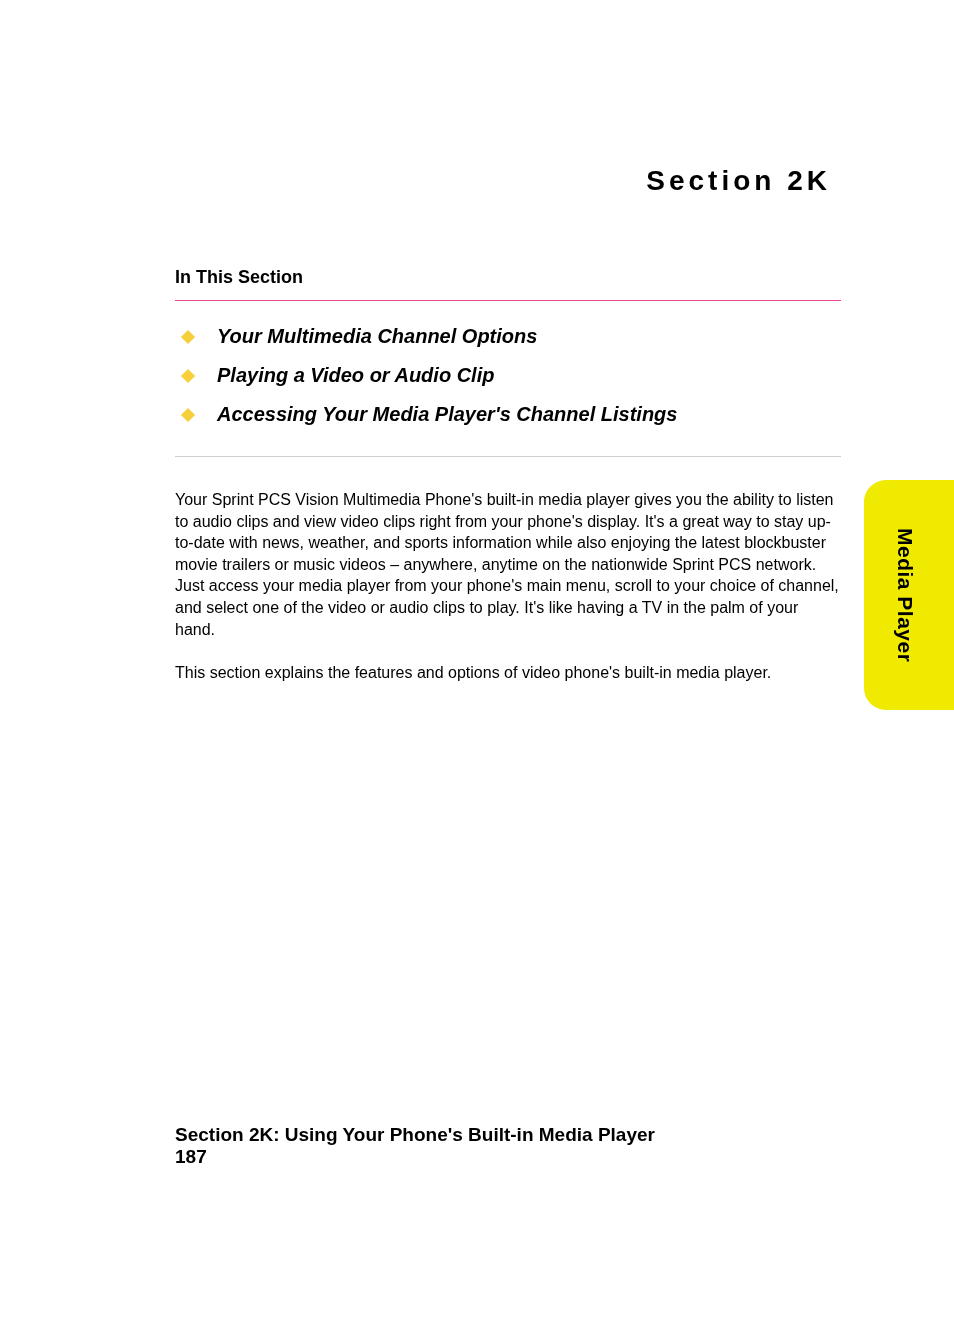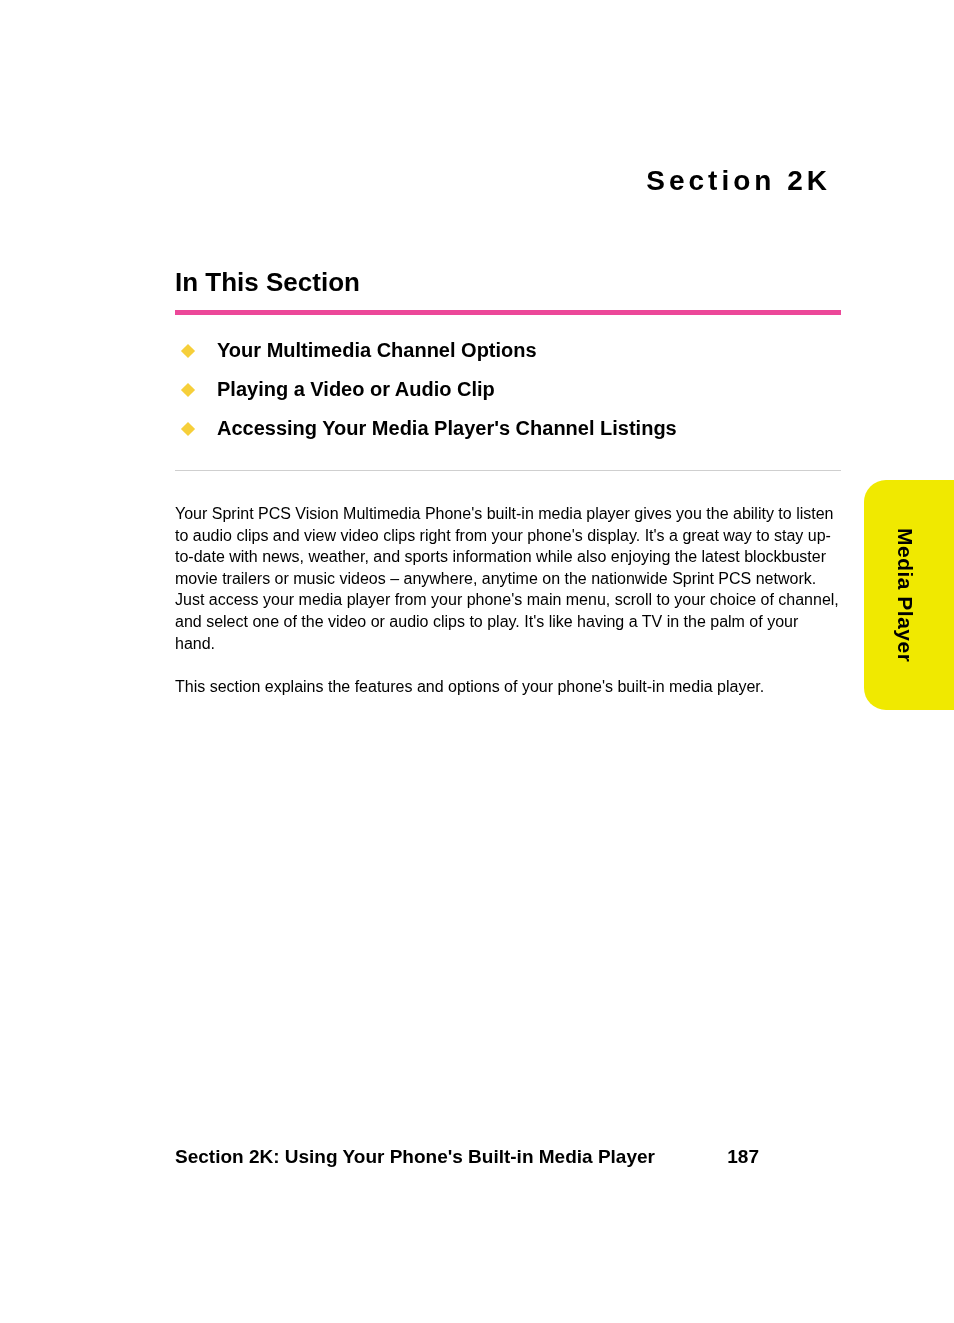--- a/index.html
+++ b/index.html
@@ -29,36 +29,37 @@
       margin-bottom: 70px;
       padding-right: 10px;
     }
     .title {
       font-size: 38px;
       font-weight: 700;
       line-height: 1.25;
       margin-bottom: 65px;
     }
     .in-this-section {
-      font-size: 26px;
+      font-size: 18px;
       font-weight: 700;
       padding-bottom: 12px;
-      border-bottom: 5px solid #ec4899;
+      border-bottom: 1px solid #ec4899;
       margin-bottom: 24px;
     }
     .toc-list {
       list-style: none;
       padding: 0 0 20px 8px;
       border-bottom: 1px solid #cfcfcf;
       margin-bottom: 32px;
     }
     .toc-item {
       display: flex;
       align-items: center;
       margin-bottom: 16px;
+      font-style: italic;
     }
     .toc-item:last-child {
       margin-bottom: 10px;
     }
     .diamond-icon {
       width: 10px;
       height: 10px;
       background: #f6cf3a;
       transform: rotate(45deg);
       margin-right: 24px;
@@ -95,20 +96,21 @@
     .footer {
       position: absolute;
       bottom: 155px;
       left: 175px;
       right: 195px;
       display: flex;
       justify-content: space-between;
       align-items: flex-start;
       font-size: 19px;
       font-weight: 700;
+      flex-direction: column;
     }
     .footer-title {
       font-weight: 700;
     }
     .page-number {
       font-weight: 700;
     }
   </style>
 </head>
 <body>
@@ -129,21 +131,21 @@
       <span class="diamond-icon"></span>
       <span class="toc-text">Playing a Video or Audio Clip</span>
     </li>
     <li class="toc-item">
       <span class="diamond-icon"></span>
       <span class="toc-text">Accessing Your Media Player's Channel Listings</span>
     </li>
   </ul>
 
   <p class="body-text">Your Sprint PCS Vision Multimedia Phone's built-in media player gives you the ability to listen to audio clips and view video clips right from your phone's display. It's a great way to stay up-to-date with news, weather, and sports information while also enjoying the latest blockbuster movie trailers or music videos – anywhere, anytime on the nationwide Sprint PCS network. Just access your media player from your phone's main menu, scroll to your choice of channel, and select one of the video or audio clips to play. It's like having a TV in the palm of your hand.</p>
-  <p class="body-text">This section explains the features and options of your phone's built-in media player.</p>
+  <p class="body-text">This section explains the features and options of video phone's built-in media player.</p>
 
   <div class="side-tab">
     <span class="side-tab-text">Media Player</span>
   </div>
 
   <div class="footer">
     <span class="footer-title">Section 2K: Using Your Phone's Built-in Media Player</span>
     <span class="page-number">187</span>
   </div>
 

